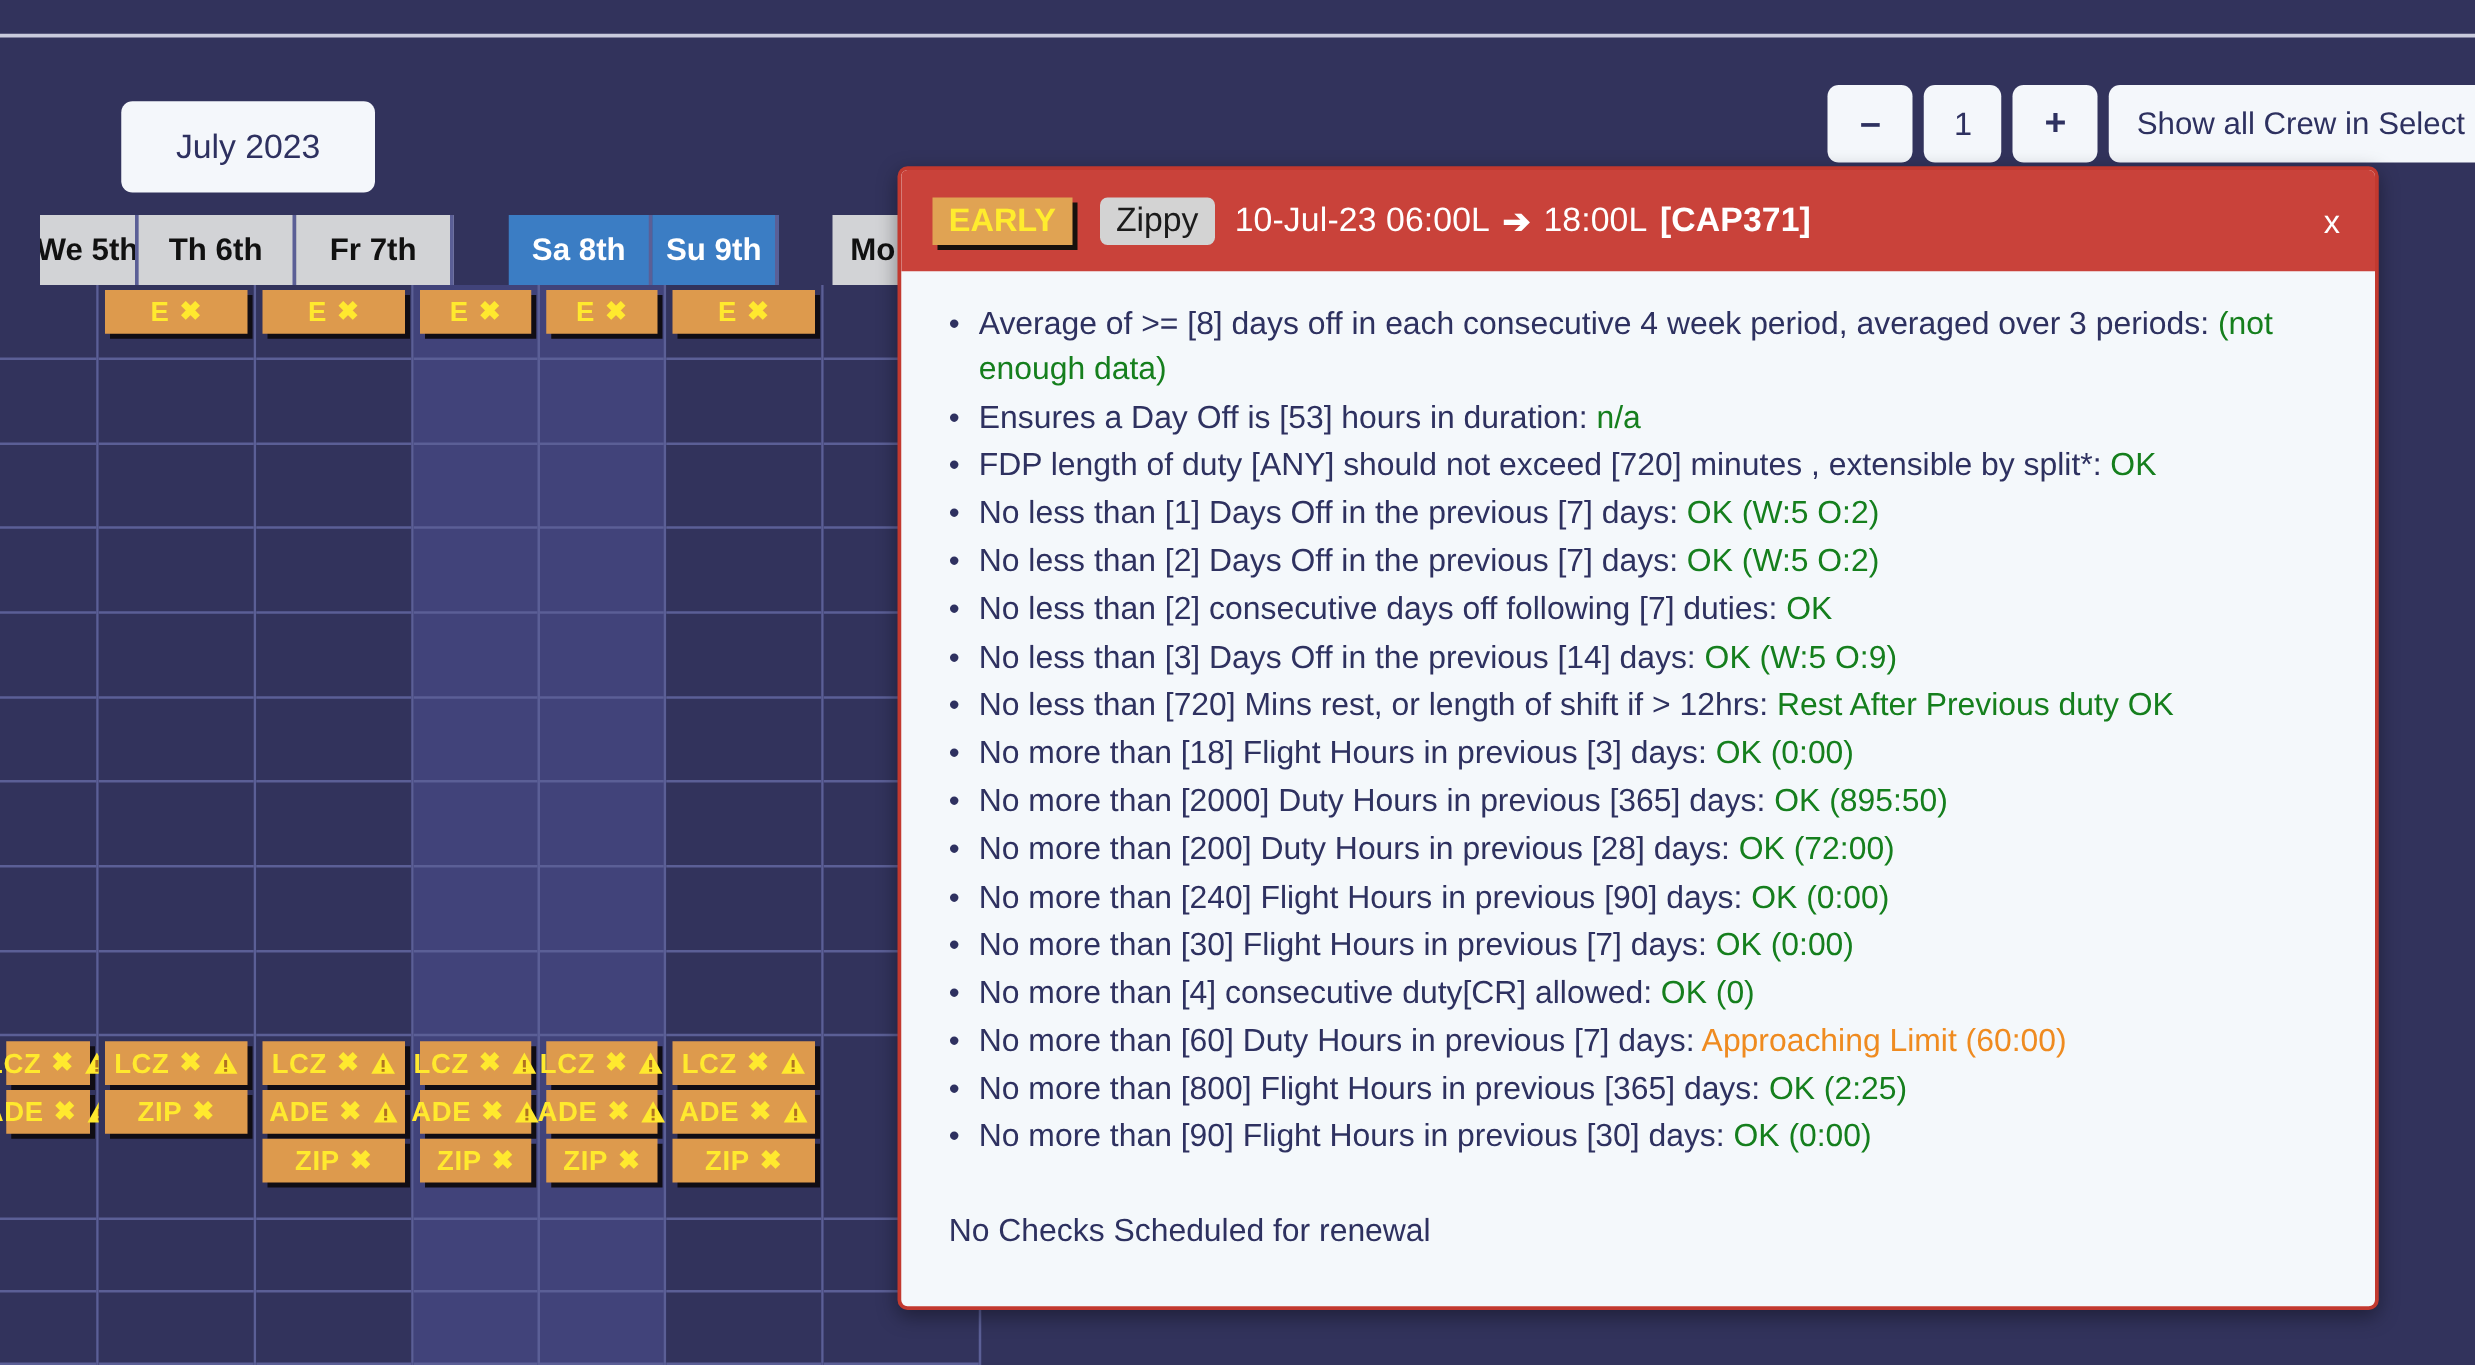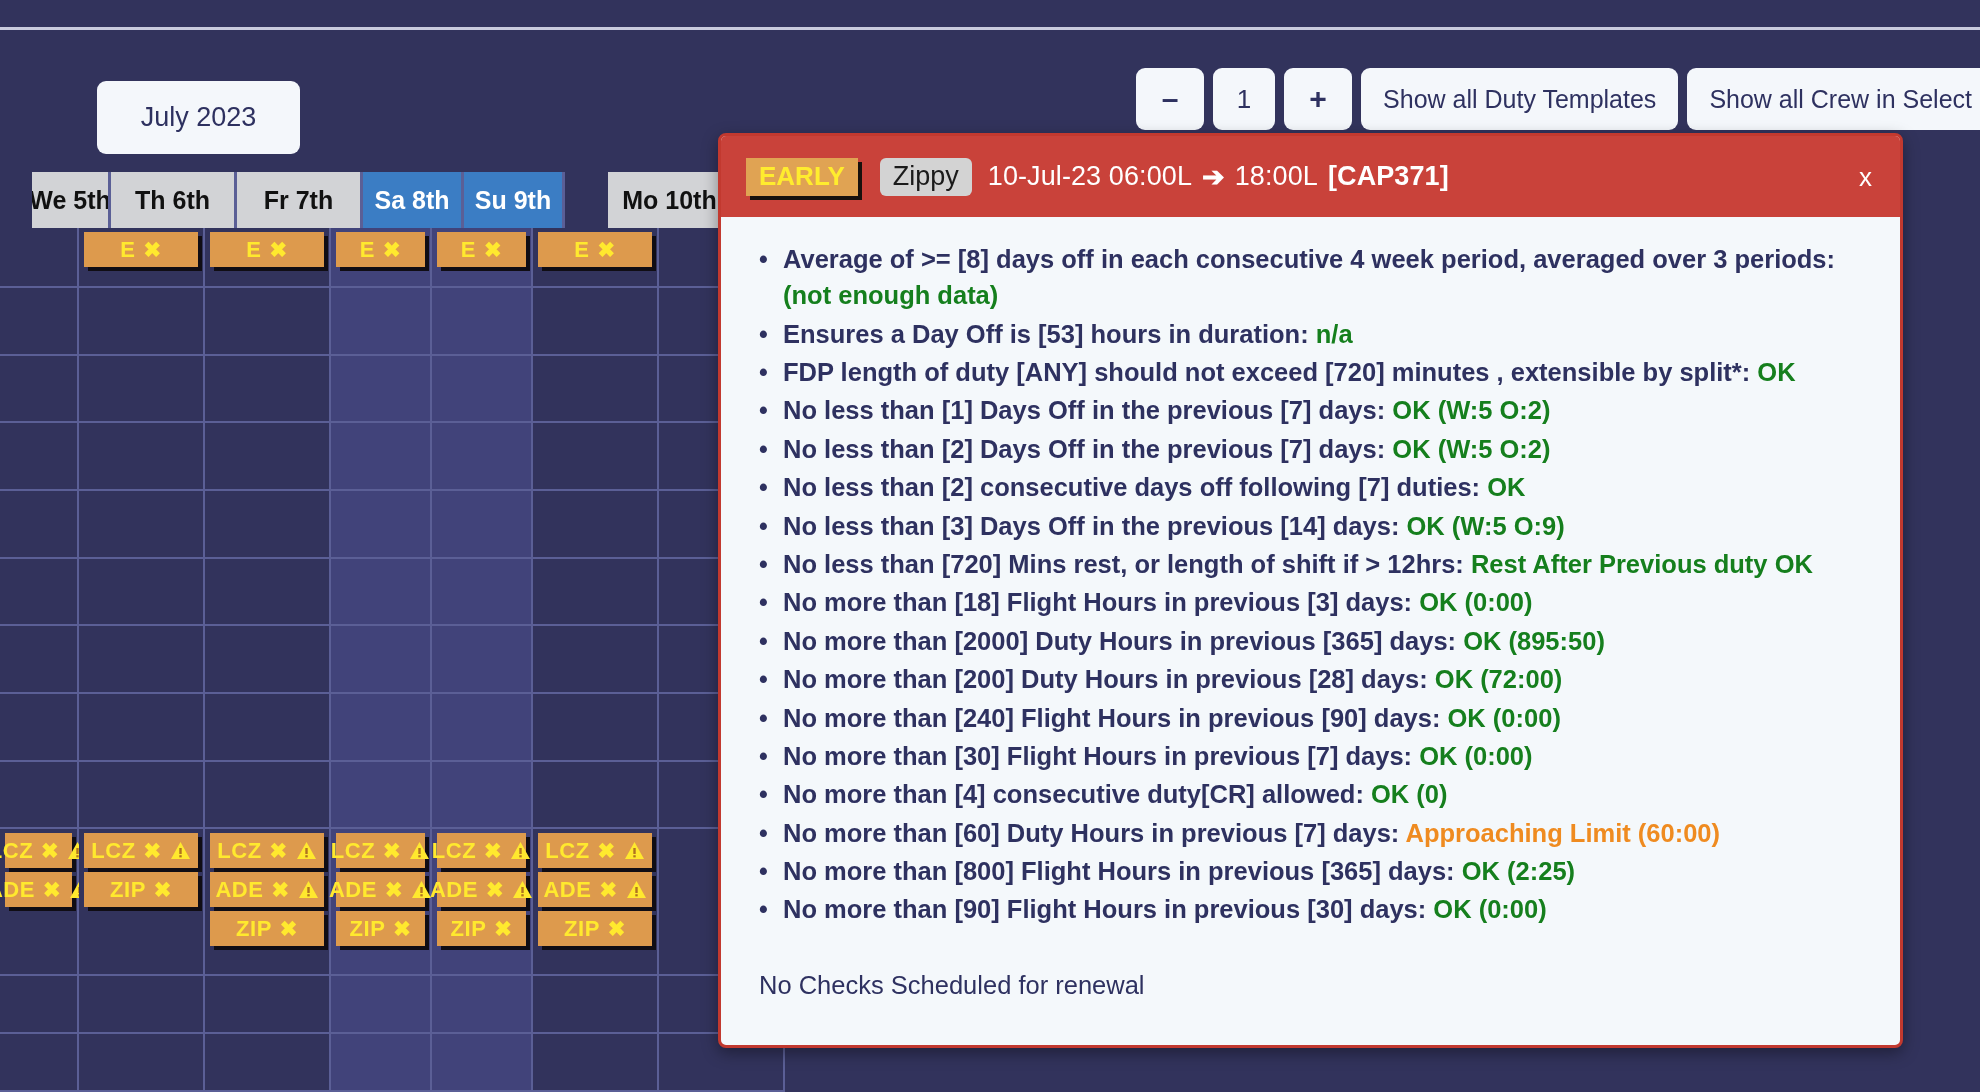--- a/index.html
+++ b/index.html
@@ -136,21 +136,20 @@
   }
   .popup-body {
     flex: 1; padding: 24px 30px 10px 30px; overflow: hidden;
   }
   .rules { list-style: none; margin: 0 0 0 6px; padding: 0; }
   .rules li {
     position: relative;
     color: #2e3160; font-size: 25.5px; line-height: 36.2px;
     padding-left: 26px;
     margin-bottom: 2.2px;
-    font-weight: bold;
   }
   .rules li::before {
     content: "\2022"; position: absolute; left: 2px; top: 0;
     color: #2e3160; font-size: 25px;
   }
   .ok { color: #157f1d; }
   .notok { color: #ef3017; }
   .warnv { color: #ef8b20; }
   .footnote {
     color: #2e3160; font-size: 25.5px; margin-top: 43px; margin-left: 8px;
@@ -172,39 +171,36 @@
       <div class="tb-btn tb-step">
         <span>–</span>
       </div>
       <div class="tb-btn tb-count">
         <span>1</span>
       </div>
       <div class="tb-btn tb-step">
         <span>+</span>
       </div>
       <div class="tb-btn">
-        <span>Show all Duty Templates</span>
-      </div>
-      <div class="tb-btn">
         <span>Show all Crew in Select</span>
       </div>
     </div>
   </div>
 
   <div class="daterow" id="daterow">
       <div class="daycell" style="width: 79px; margin-left: 32px;">
         <span>We 5th</span>
       </div>
       <div class="daycell" style="width: 126px;">
         <span>Th 6th</span>
       </div>
       <div class="daycell" style="width: 126px;">
         <span>Fr 7th</span>
       </div>
-      <div class="daycell weekend" style="width: 101px;">
+      <div class="daycell weekend" style="width: 115px; margin-left: 44px;">
         <span>Sa 8th</span>
       </div>
       <div class="daycell weekend" style="width: 101px;">
         <span>Su 9th</span>
       </div>
       <div class="daycell" style="width: 126px; margin-left: 43px;">
         <span>Mo 10th</span>
       </div>
       <div class="daycell" style="width: 126px;">
         <span>Fr 2</span>

